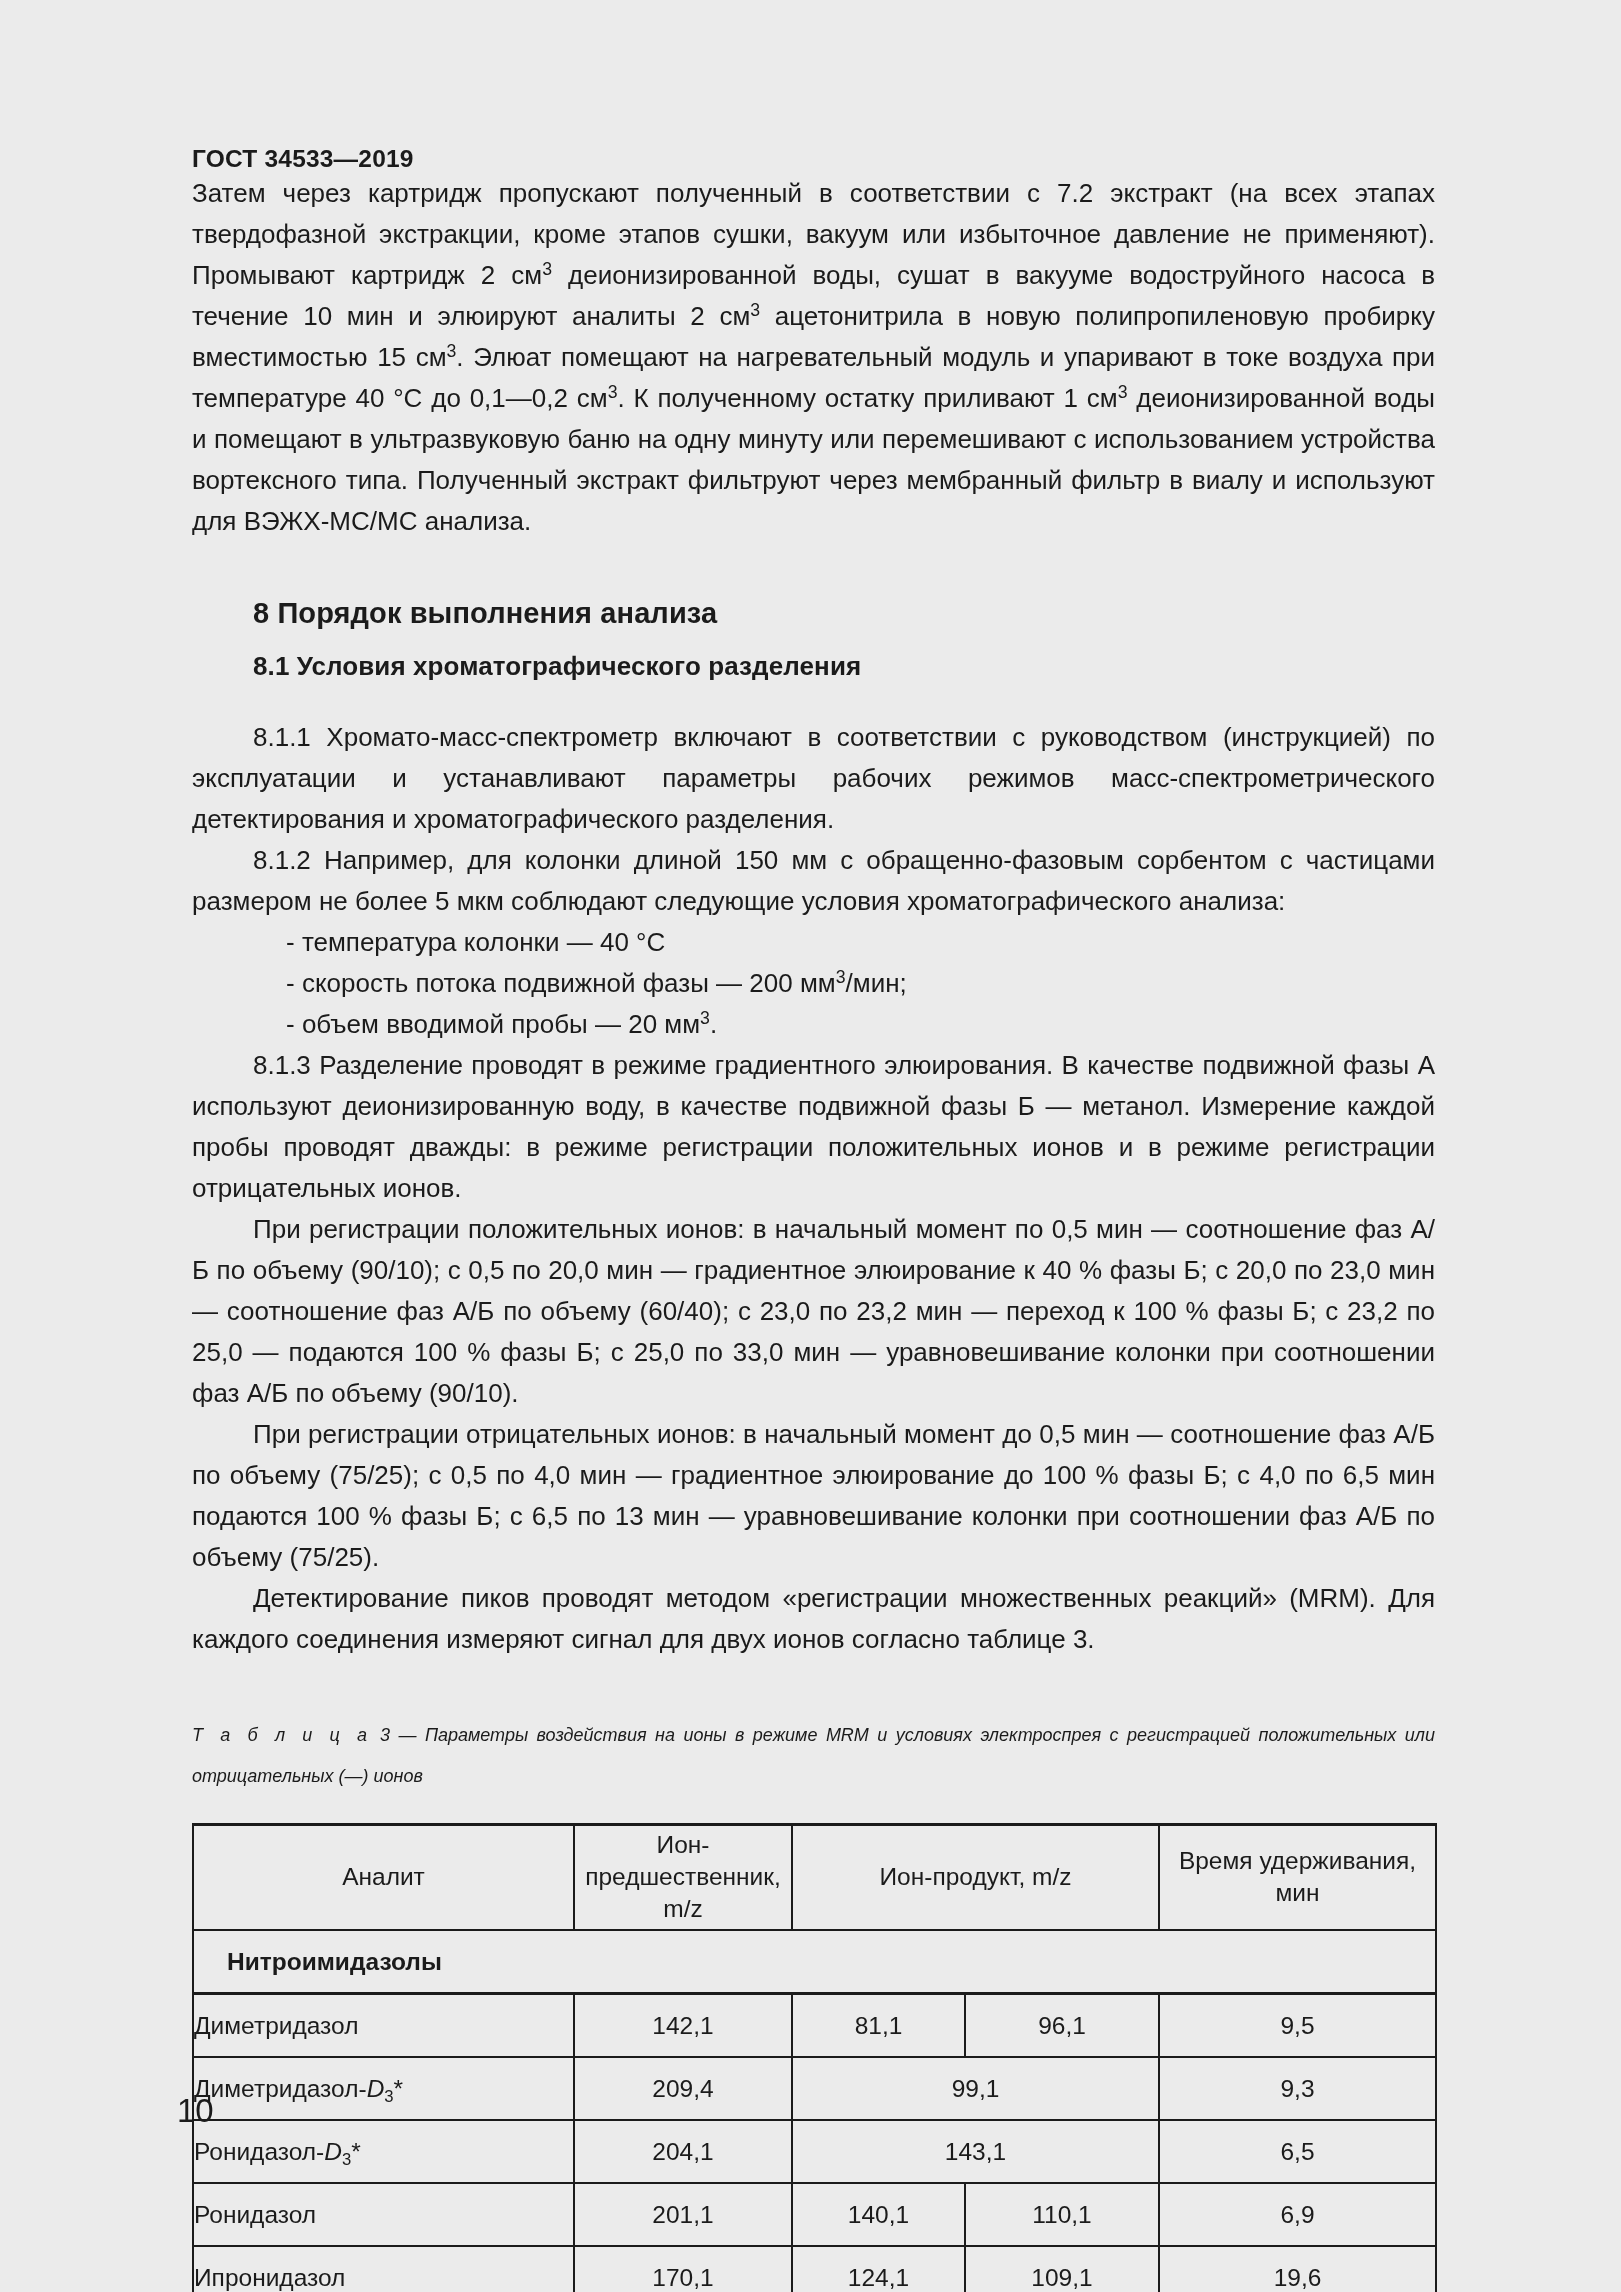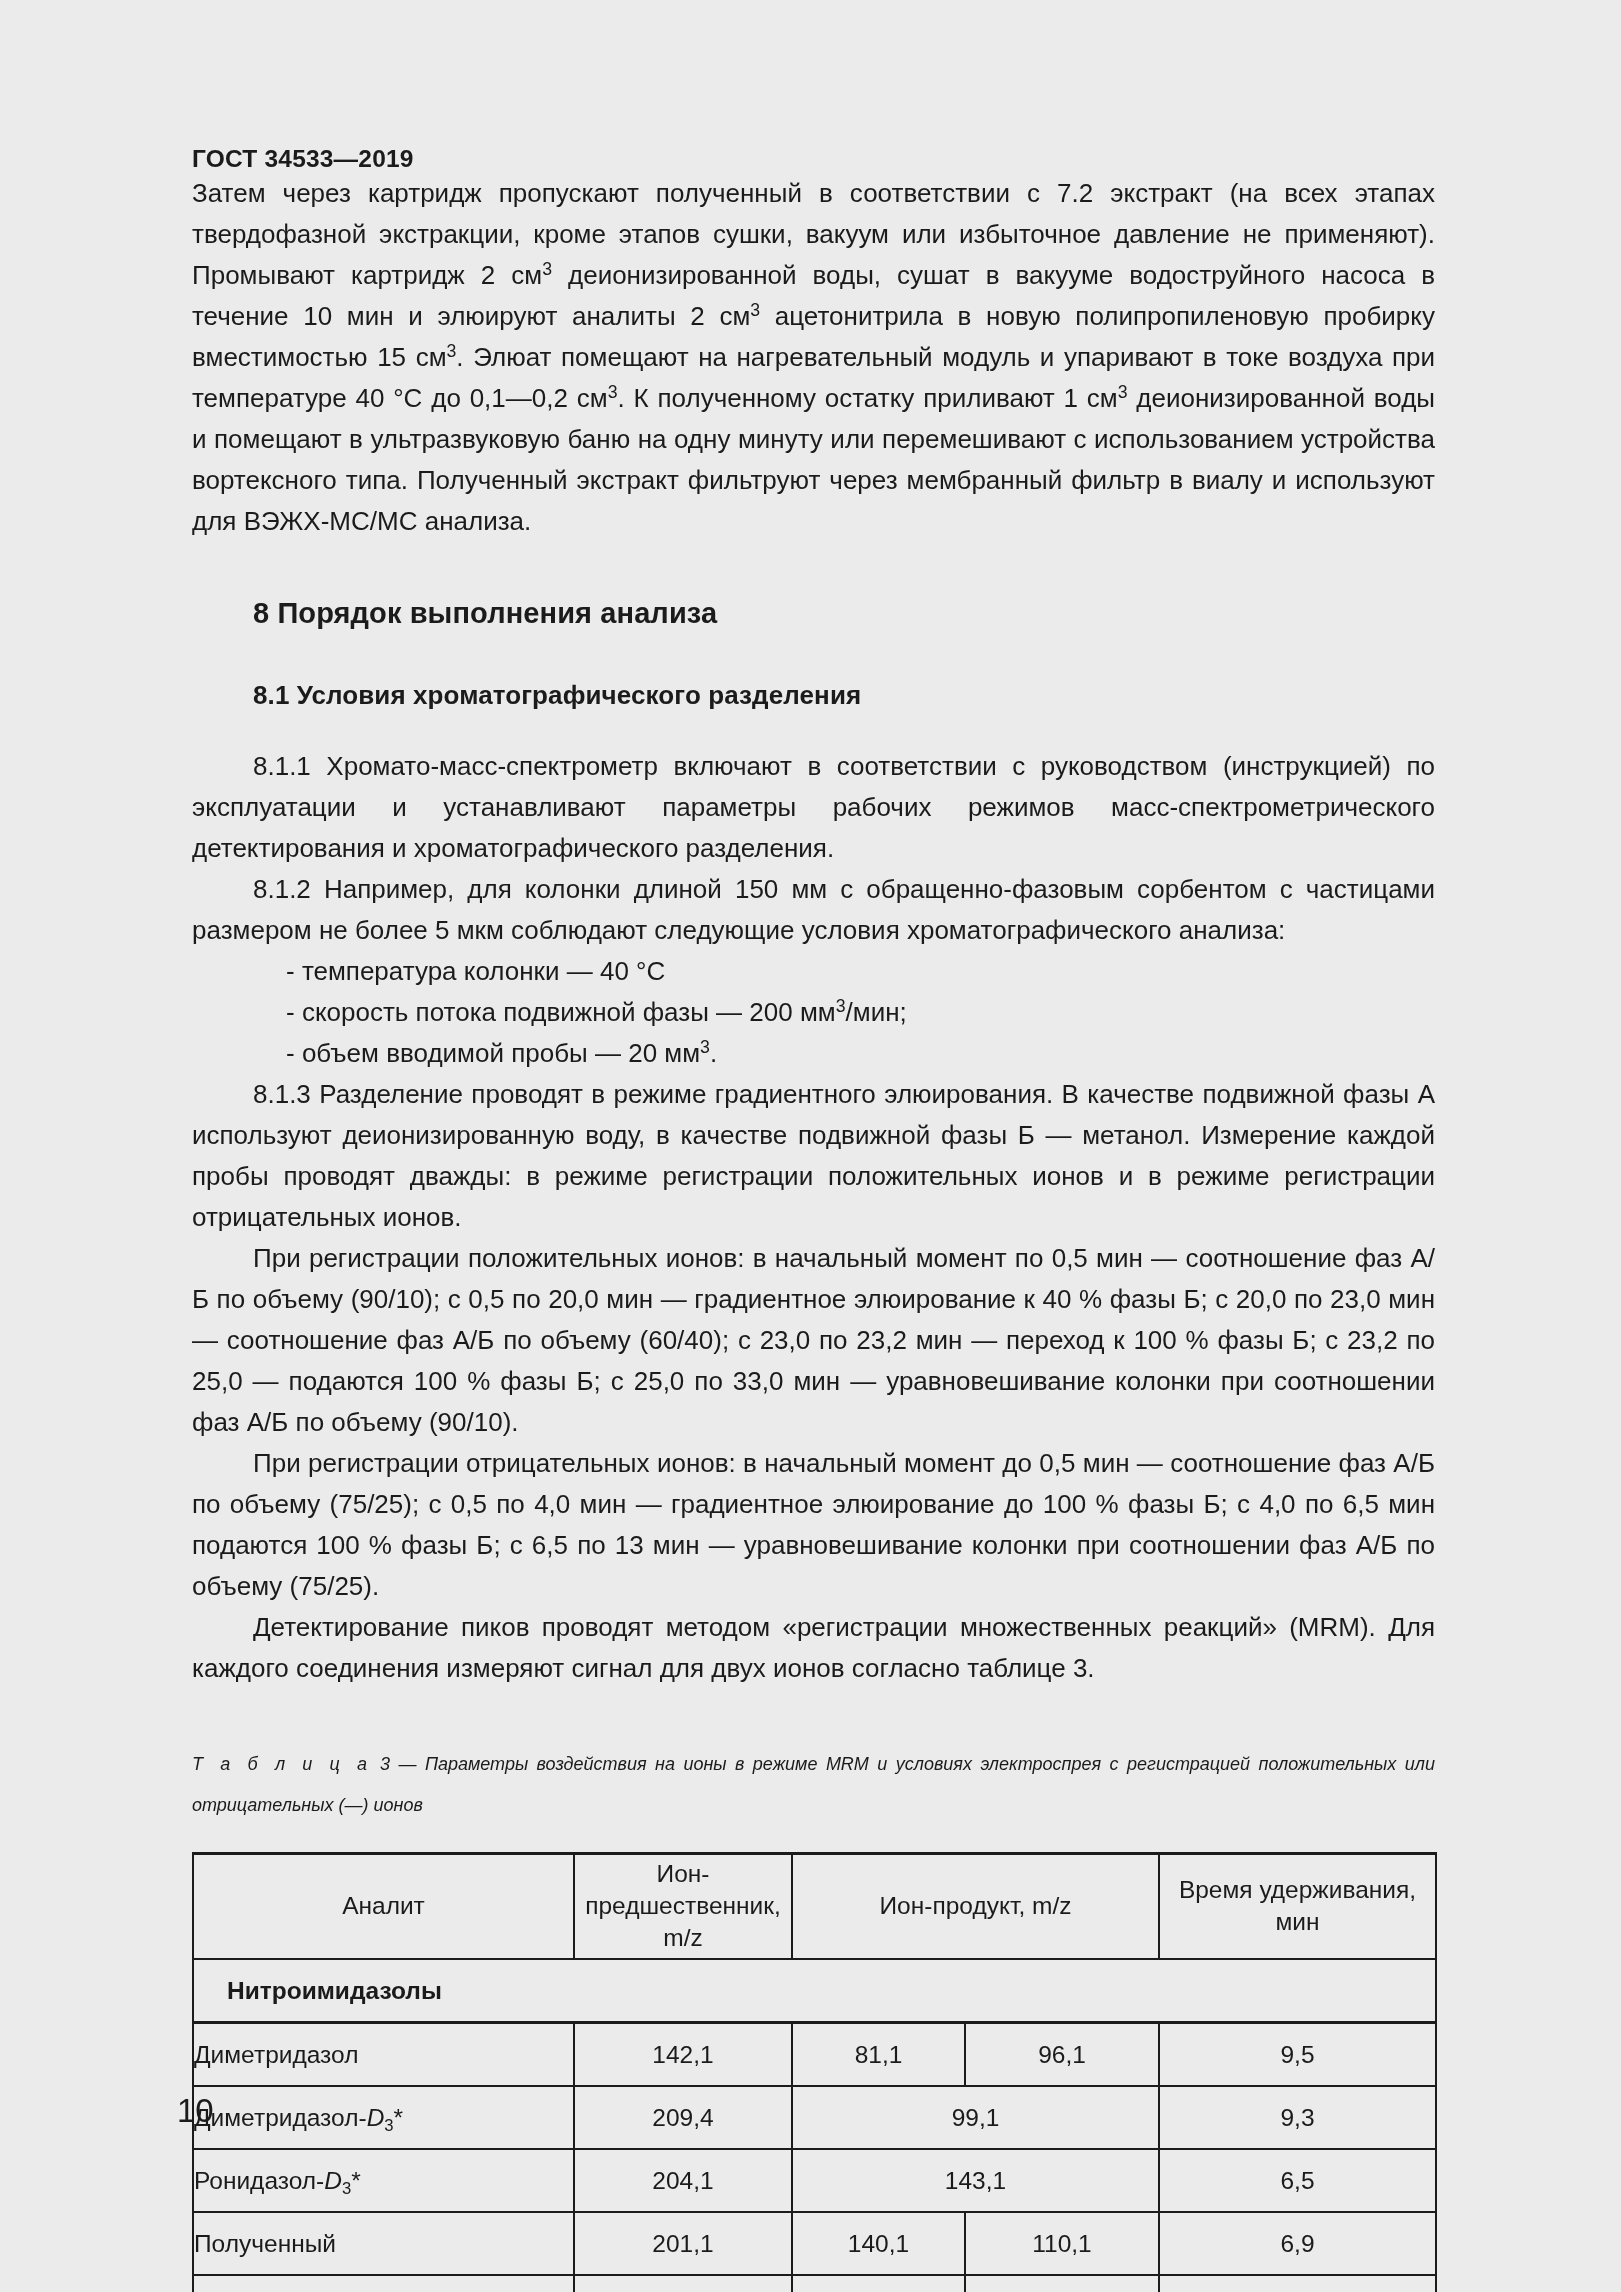--- a/index.html
+++ b/index.html
@@ -72,21 +72,21 @@
   h2.sec {
     font-size: 29px;
     font-weight: bold;
     margin: 55px 0 0 0;
     padding-left: 61px;
     letter-spacing: 0.1px;
   }
   h3.subsec {
     font-size: 26px;
     font-weight: bold;
-    margin: 50px 0 0 0;
+    margin: 21px 0 0 0;
     padding-left: 61px;
     letter-spacing: 0.1px;
   }
 
   
   ul.dashlist {
     list-style: none;
     margin: 0;
     padding: 0;
   }
@@ -239,21 +239,21 @@
         </tr>
 
         <tr>
           <td class="analyte"><span>Ронидазол-</span><span class="d3">D</span><sub>3</sub><span>*</span></td>
           <td class="num">204,1</td>
           <td class="num" colspan="2">143,1</td>
           <td class="num">6,5</td>
         </tr>
 
         <tr>
-          <td class="analyte">Полученный</td>
+          <td class="analyte">Ронидазол</td>
           <td class="num">201,1</td>
           <td class="num">140,1</td>
           <td class="num">110,1</td>
           <td class="num">6,9</td>
         </tr>
 
         <tr>
           <td class="analyte">Ипронидазол</td>
           <td class="num">170,1</td>
           <td class="num">124,1</td>

